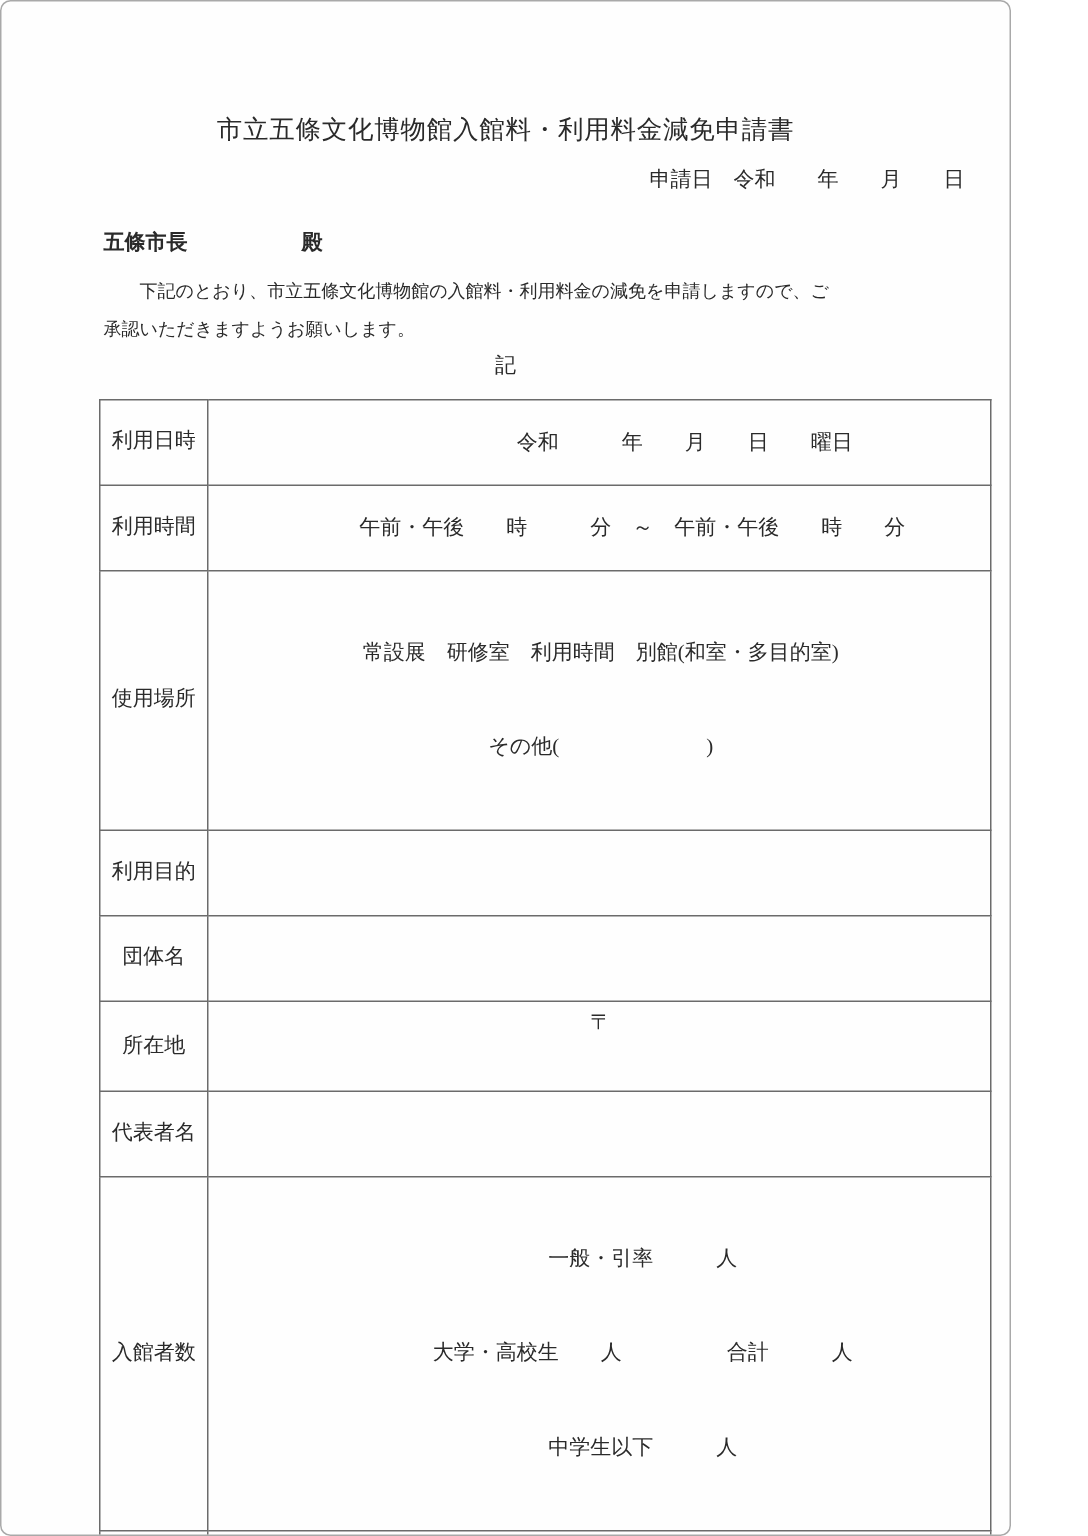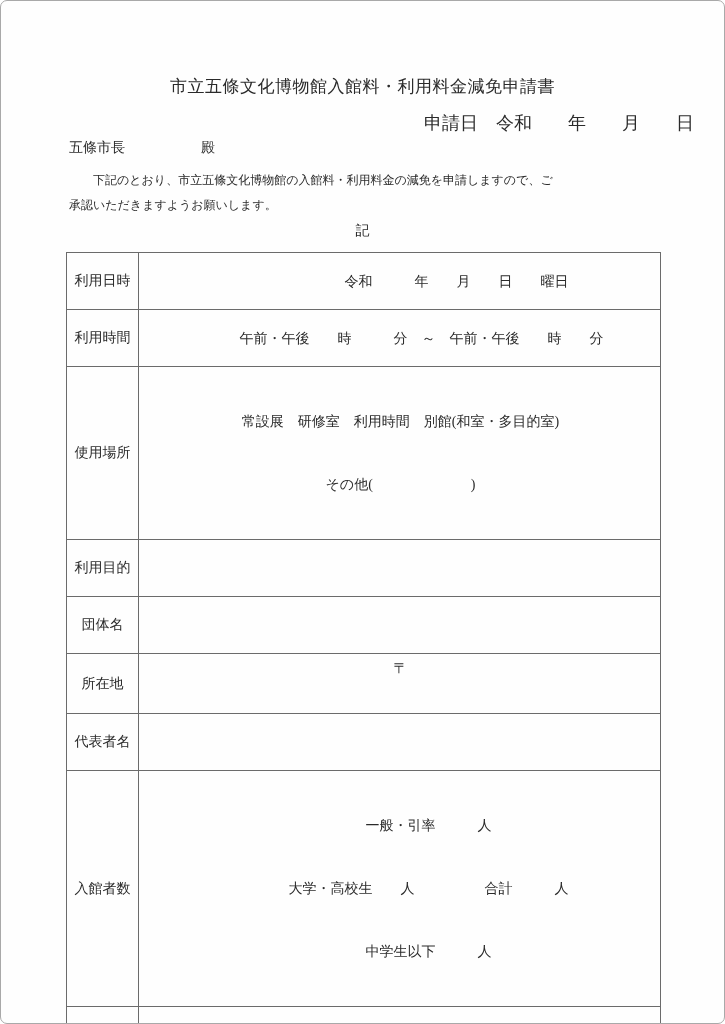--- a/index.html
+++ b/index.html
@@ -3,45 +3,46 @@
 <meta charset="utf-8">
 <style>
   * { box-sizing: border-box; margin: 0; padding: 0; }
   html, body { background: #ffffff; }
   body {
     font-family: "Liberation Serif", "DejaVu Serif", serif;
     color: #2a2a2a;
   }
   .page {
     position: relative;
-    width: 725px;
+    width: 674px;
     height: 1024px;
     background: #fefefe;
     border: 1px solid #a9a9a9;
     border-radius: 7px;
     overflow: hidden;
   }
   .title {
     margin-top: 74px;
     text-align: center;
     font-size: 17px;
     font-weight: normal;
     letter-spacing: 0.5px;
   }
   .apply-date {
     margin-top: 13px;
     padding-right: 30px;
     text-align: right;
-    font-size: 18px;
+    font-size: 14px;
     white-space: pre-wrap;
   }
   .addressee-line {
-    margin-top: 4px;
+    margin-top: 24px;
     padding-left: 68px;
     font-size: 14px;
+    font-weight: bold;
   }
   .honorific { margin-left: 76px; }
   .intro {
     margin: 11px 58px 0 68px;
     font-size: 12px;
     line-height: 25px;
     white-space: pre-line;
   }
   .record {
     text-align: center;

